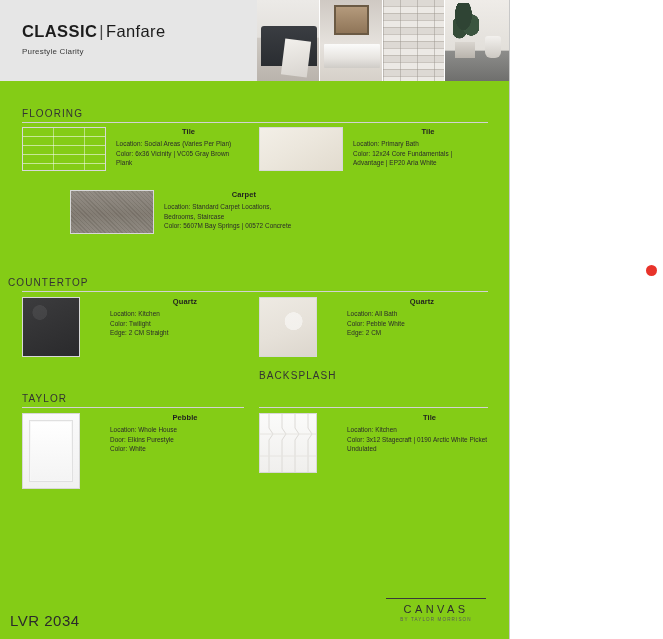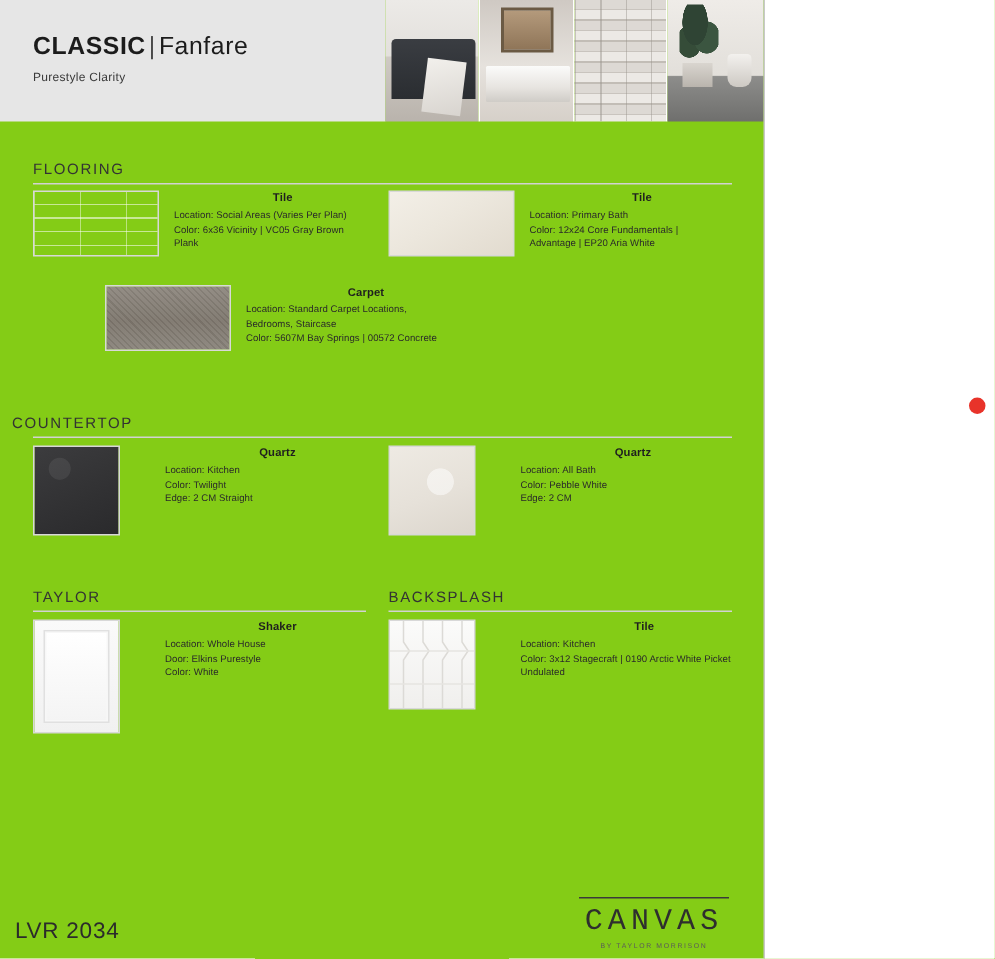--- a/index.html
+++ b/index.html
@@ -262,22 +262,22 @@
   #canvas-logo {
     position: absolute;
     left: 386px; top: 598px;
     width: 100px;
     text-align: center;
   }
   #canvas-top-rule {
     width: 100px; height: 1px; background: #3a3a3a; margin-bottom: 4px;
   }
   #canvas-word {
-    font-family: Liberation Mono, monospace;
-    font-size: 20px;
+    font-family: Liberation Sans, sans-serif;
+    font-size: 11px;
     letter-spacing: 3.4px;
     color: #2e2e2e;
   }
   #canvas-sub {
     font-size: 4.6px;
     letter-spacing: 1.1px;
     color: #5a5a5a;
     margin-top: 2px;
   }
 </style>
@@ -363,28 +363,28 @@
   </div>
 
   <div class="section-heading" style="left:22px; top:393px;">TAYLOR</div>
   <div class="section-rule" style="left:22px; top:407px; width:222px;"></div>
 
   <div class="entry" style="left:22px; top:413px; width:230px; height:78px;">
     <div class="swatch sw-cabinet" style="width:58px; height:76px;">
       <div class="sw-cabinet-inner"></div>
     </div>
     <div class="entry-text" style="left:88px; width:150px;">
-      <div class="entry-title">Shaker</div>
+      <div class="entry-title">Pebble</div>
       <div class="entry-line">Location: Whole House</div>
       <div class="entry-line">Door: Elkins Purestyle</div>
       <div class="entry-line">Color: White</div>
     </div>
   </div>
 
-  <div class="section-heading" style="left:259px; top:393px;">BACKSPLASH</div>
+  <div class="section-heading" style="left:259px; top:370px;">BACKSPLASH</div>
   <div class="section-rule" style="left:259px; top:407px; width:229px;"></div>
 
   <div class="entry" style="left:259px; top:413px; width:230px; height:62px;">
     <div class="swatch sw-picket" style="width:58px; height:60px;">
       <svg width="58" height="60" viewBox="0 0 58 60">
         <g fill="none" stroke="#dcdad6" stroke-width="1">
           <path d="M9 0 L9 14 L13 20 L9 26 L9 60"></path>
           <path d="M22 0 L22 14 L26 20 L22 26 L22 60"></path>
           <path d="M35 0 L35 14 L39 20 L35 26 L35 60"></path>
           <path d="M48 0 L48 14 L52 20 L48 26 L48 60"></path>

